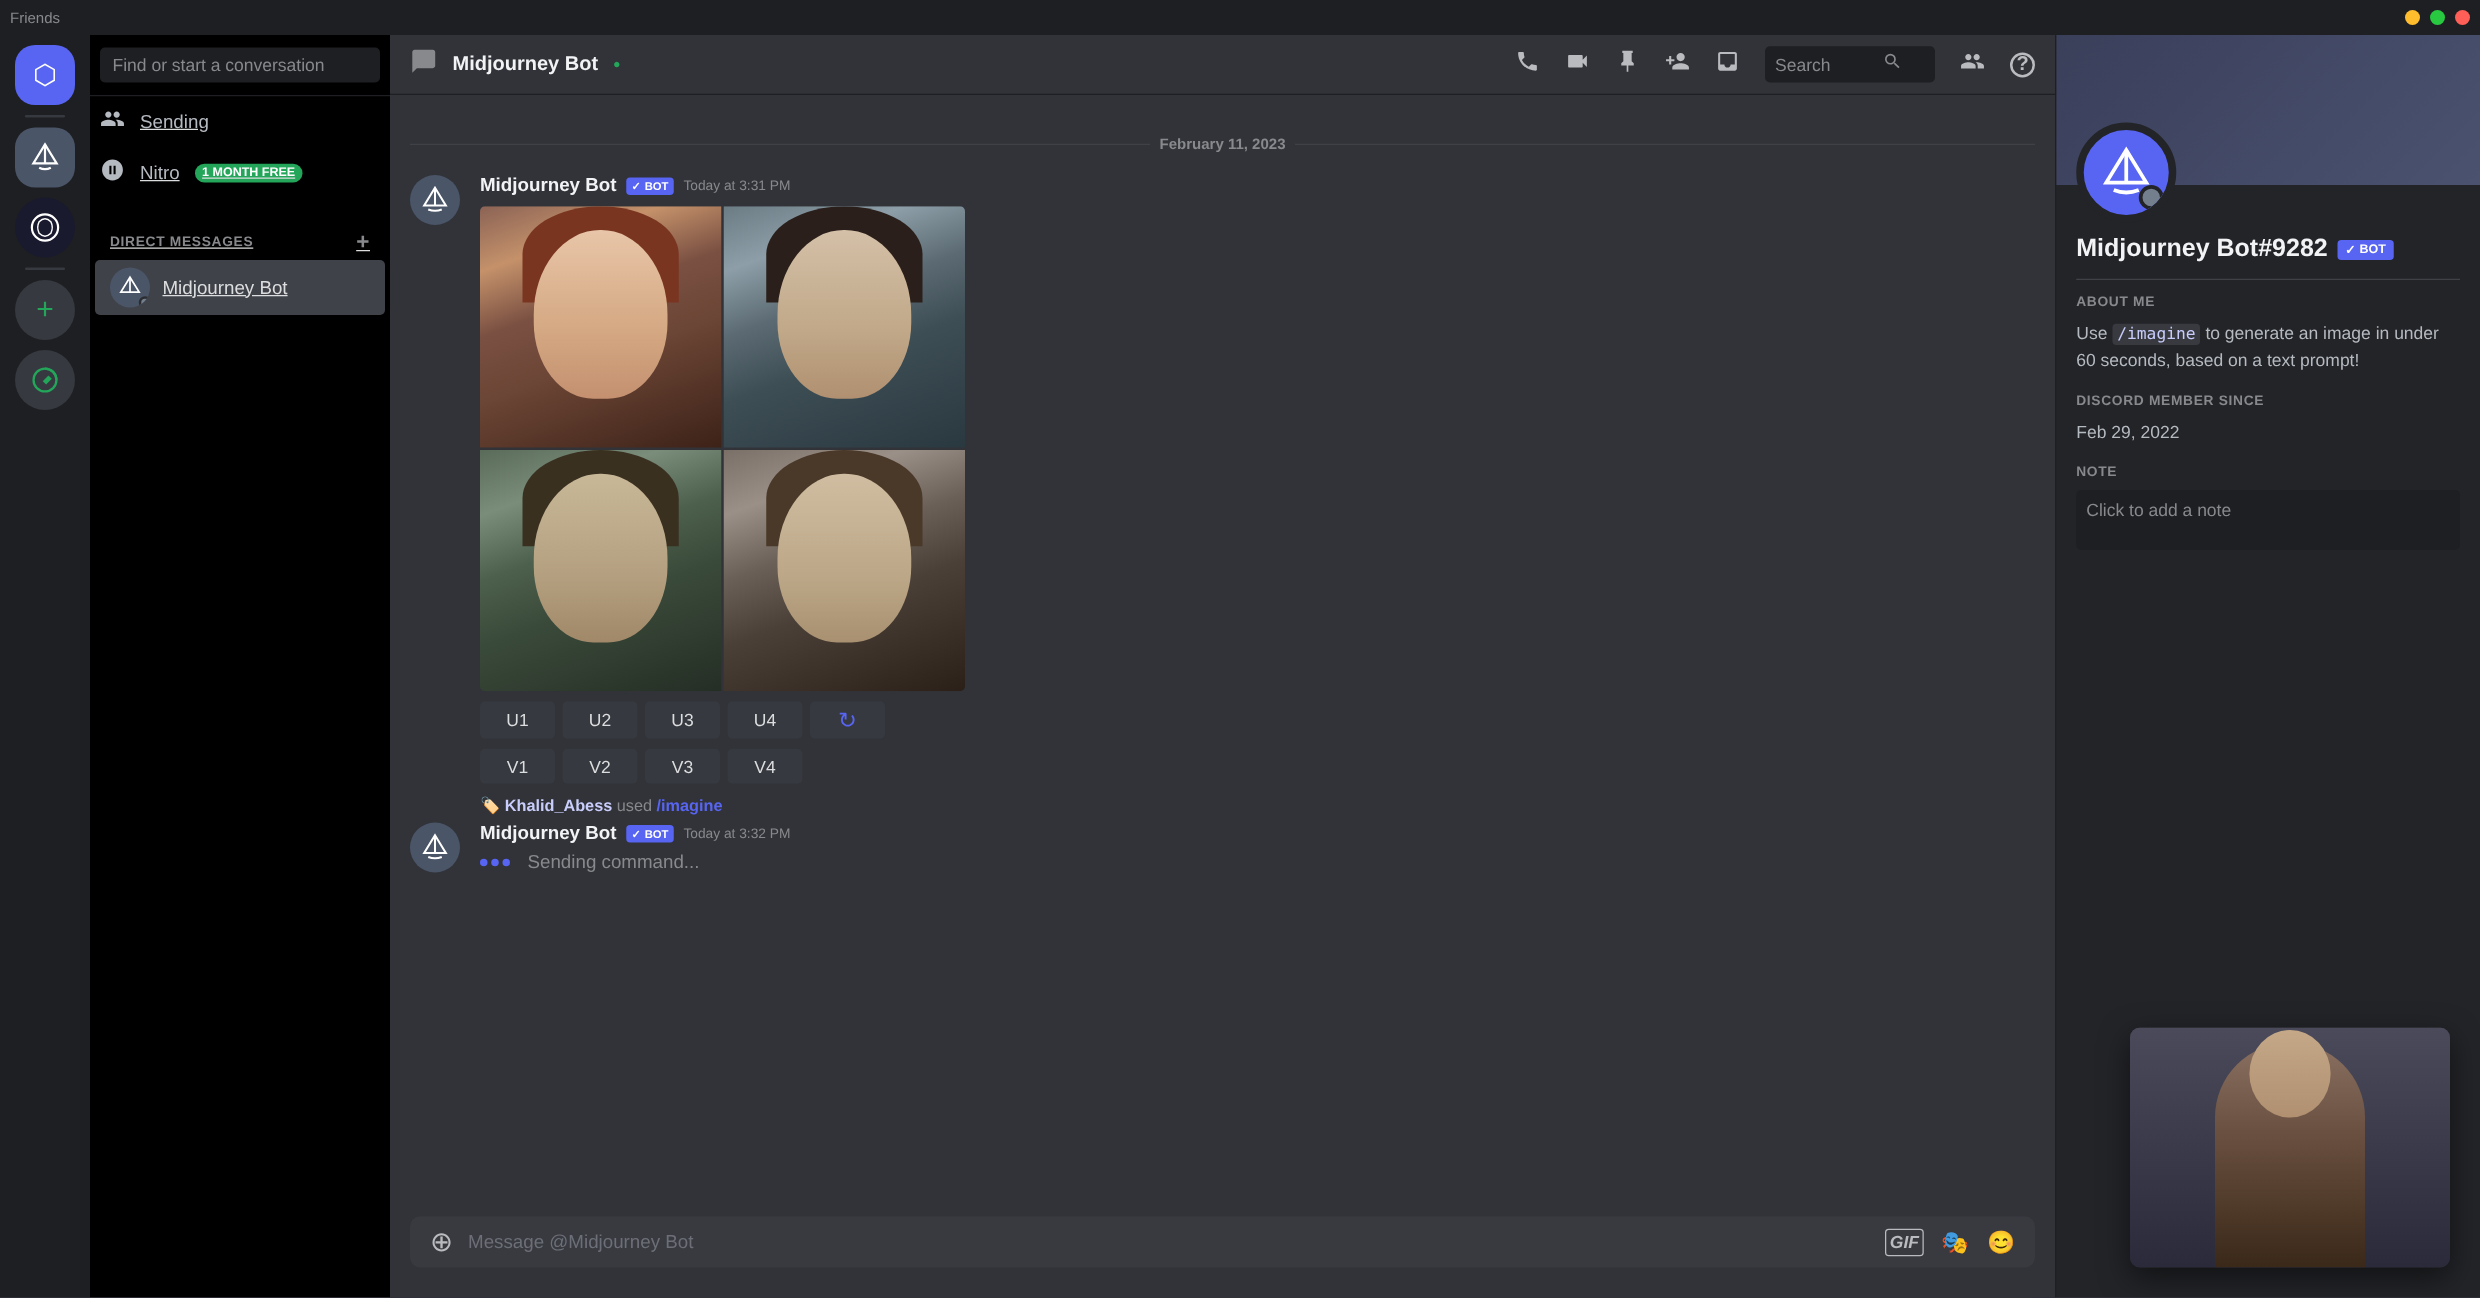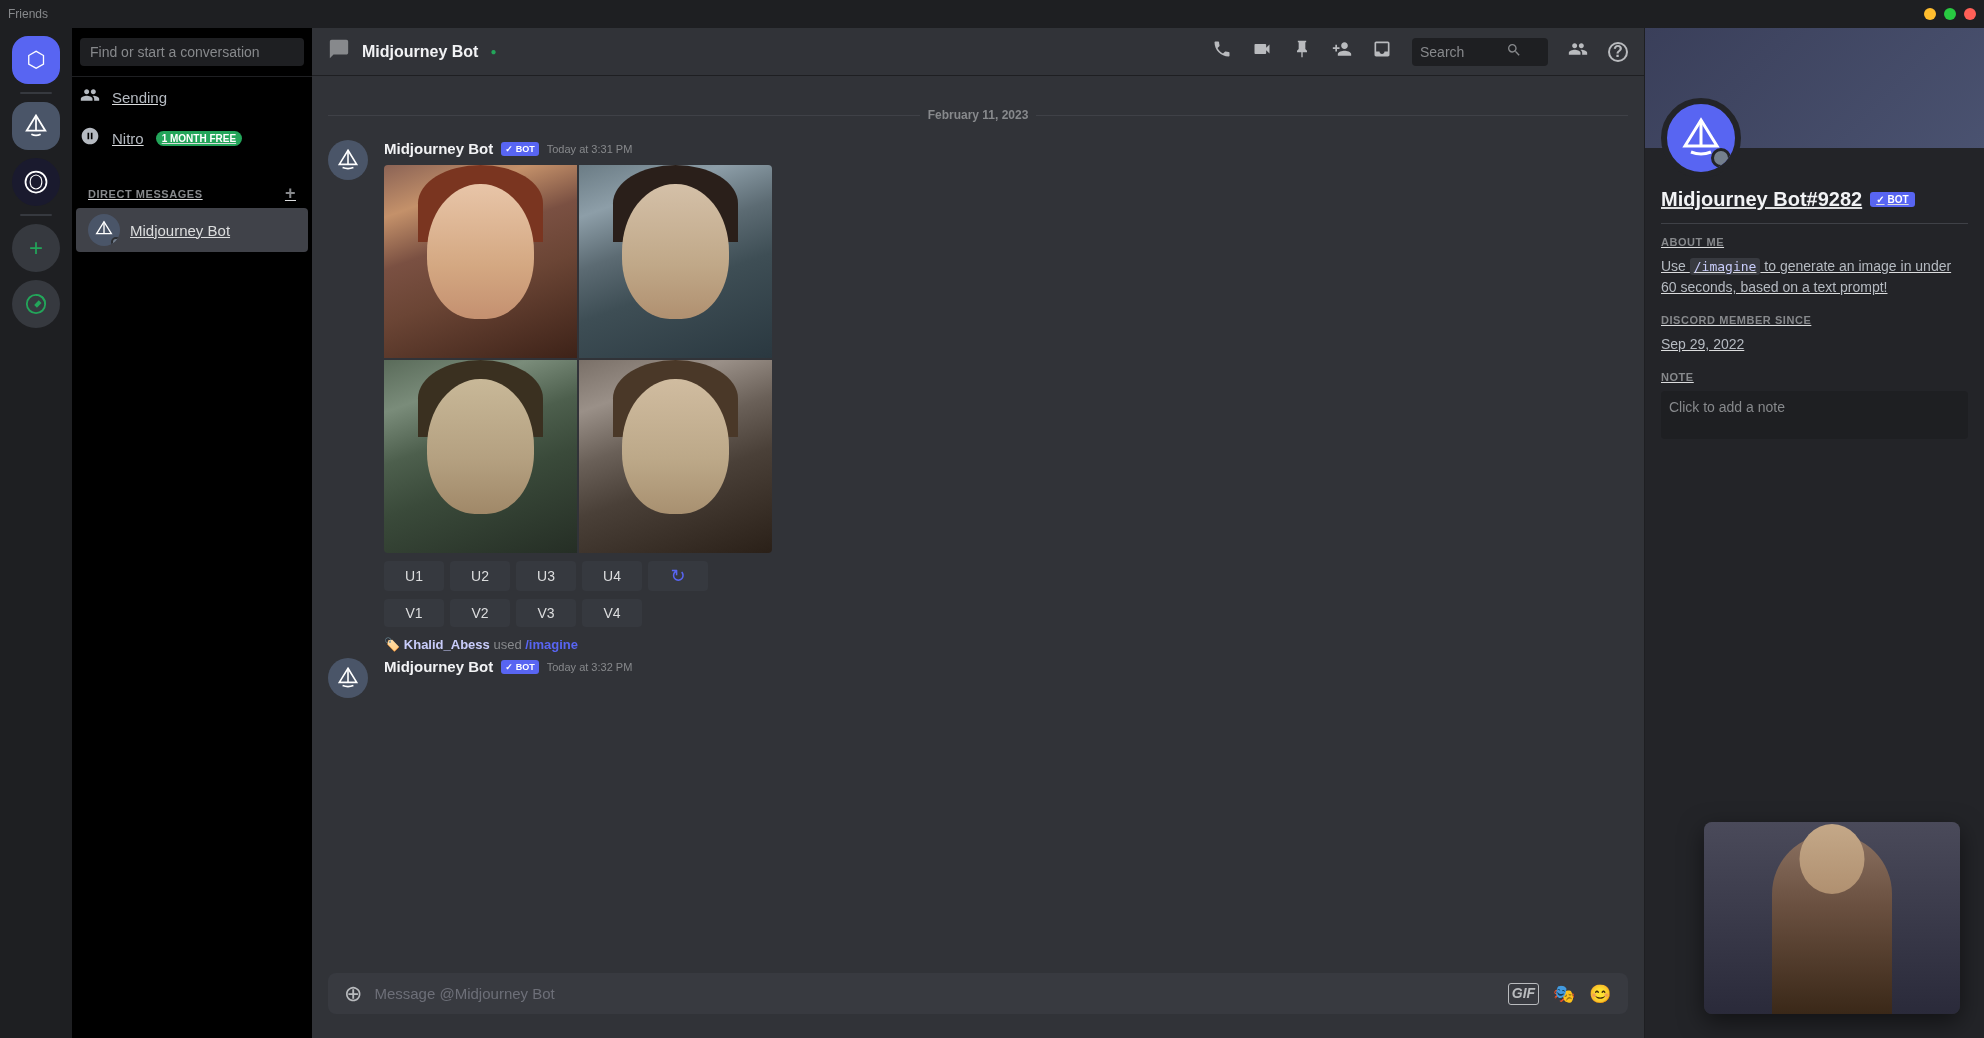--- a/index.html
+++ b/index.html
@@ -808,38 +808,46 @@
         </div>
         <div class="msg-content">
           <div class="msg-header">
             <span class="msg-author">Midjourney Bot</span>
             <span class="bot-badge">
               <span>✓</span>
               <span>BOT</span>
             </span>
             <span class="msg-time">Today at 3:32 PM</span>
           </div>
+          <div class="msg-text sending-indicator">
+            <div class="dot-pulse">
+              <span></span>
+              <span></span>
+              <span></span>
+            </div>
+            <span style="margin-left:8px; color:#87898c;">Sending command...</span>
+          </div>
         </div>
       </div>
     </div>
 
     <div class="message-input-area">
       <div class="message-input-box">
         <span style="color:#b9bbbe; font-size:22px; cursor:pointer;">⊕</span>
         <input class="message-input" type="text" placeholder="Message @Midjourney Bot" style="">
         <div class="input-icons">
           <span class="input-icon" style="font-size:14px; font-weight:700; border:1.5px solid #b9bbbe; border-radius:3px; padding:1px 3px;font-style:italic;">GIF</span>
           <span class="input-icon">🎭</span>
           <span class="input-icon">😊</span>
         </div>
       </div>
     </div>
   </div>
 
-  <div class="profile-panel" style="position:relative;text-decoration:underline;">
+  <div class="profile-panel" style="position:relative;">
     <div class="profile-banner">
       <div class="profile-avatar-large">
         <svg viewBox="0 0 24 24" fill="white" width="48" height="48">
           <path d="M12 3 L20 16 H4 Z" fill="none" stroke="white" stroke-width="1.5"></path>
           <path d="M12 3 L12 16" stroke="white" stroke-width="1.5"></path>
           <path d="M7 19 Q12 21 17 19" stroke="white" stroke-width="1.5" fill="none"></path>
         </svg>
         <div class="profile-status-ring"></div>
       </div>
     </div>
@@ -857,21 +865,21 @@
 
       <div class="profile-section">
         <div class="profile-section-title">ABOUT ME</div>
         <div class="profile-section-text">
           Use <span class="profile-highlight">/imagine</span> to generate an image in under 60 seconds, based on a text prompt!
         </div>
       </div>
 
       <div class="profile-section">
         <div class="profile-section-title">DISCORD MEMBER SINCE</div>
-        <div class="profile-section-text">Sep 29, 2022</div>
+        <div class="profile-section-text">Feb 29, 2022</div>
       </div>
 
       <div class="profile-section">
         <div class="profile-section-title">NOTE</div>
         <textarea class="note-input" rows="2" placeholder="Click to add a note" style=""></textarea>
       </div>
     </div>
 
     <div class="video-overlay">
       <div class="video-person">

